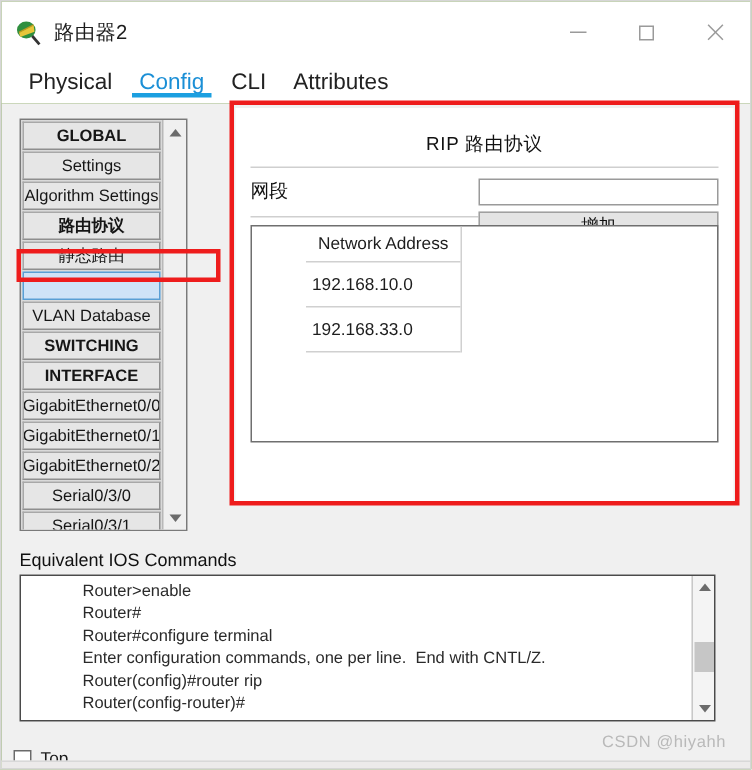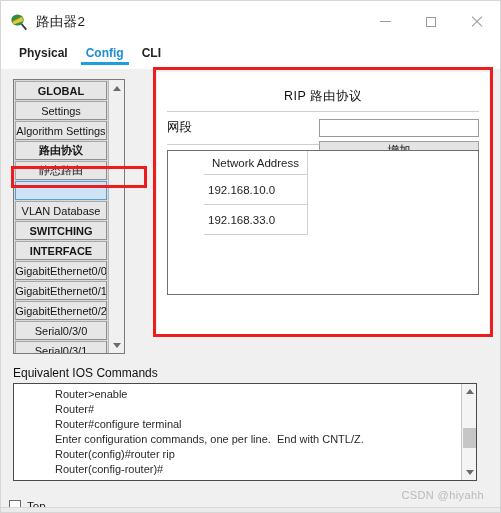--- a/index.html
+++ b/index.html
@@ -56,26 +56,25 @@
 
   
   .tabbar {
     position: absolute; left: 0; top: 41px;
     width: 499px; height: 27px;
     background: #ffffff;
     display: flex; align-items: flex-start;
     padding-left: 9px;
   }
   .tab {
-    font-size: 12px; color: #222222;
+    font-size: 15px; color: #222222;
     padding: 4px 9px 0 9px;
     height: 24px;
     position: relative;
     white-space: nowrap;
-    font-weight: bold;
   }
   .tab.active { color: #1b8fd6; }
   .tab.active:after {
     content: ""; position: absolute;
     left: 4px; right: 4px; bottom: 1px; height: 3px;
     background: #1b9fe0;
   }
 
   
   .content {
@@ -333,20 +332,23 @@
 
   <div class="tabbar">
     <div class="tab">
       <span>Physical</span>
     </div>
     <div class="tab active">
       <span>Config</span>
     </div>
     <div class="tab">
       <span>CLI</span>
+    </div>
+    <div class="tab">
+      <span>Attributes</span>
     </div>
   </div>
 
   <div class="content">
 
     <div class="sidebar-wrap">
       <div class="sidebar-list">
         <div class="side-item header">
           <span>GLOBAL</span>
         </div>

